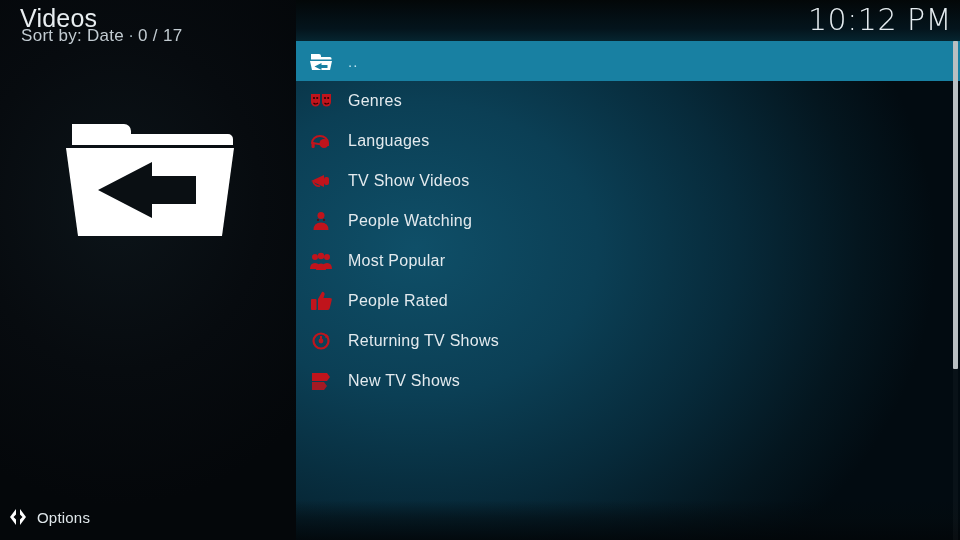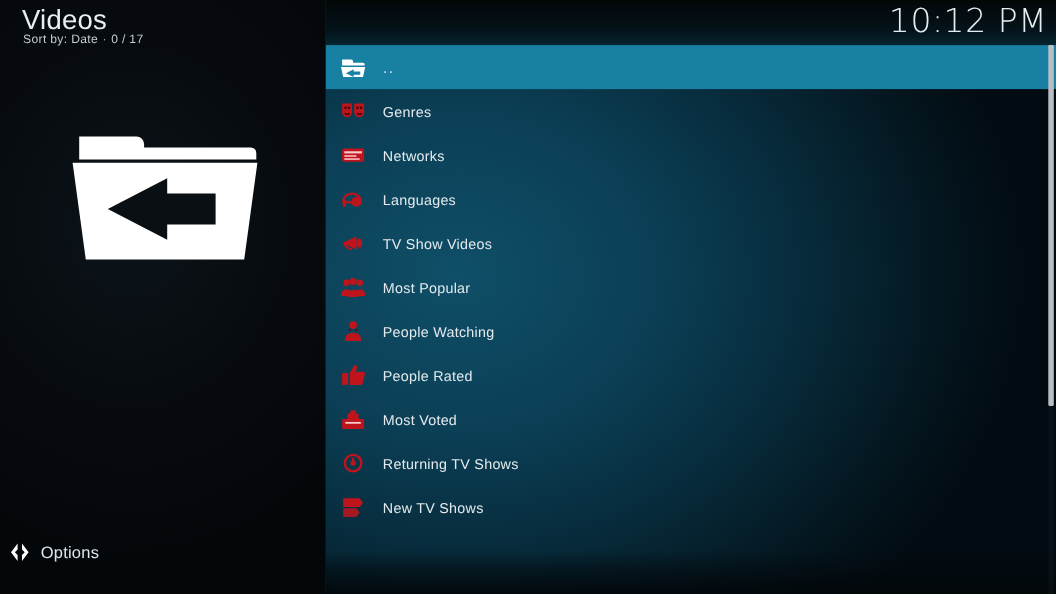--- a/index.html
+++ b/index.html
@@ -40,21 +40,21 @@
     font-size: 25px;
     color: #e9eef1;
     letter-spacing: 0.2px;
     line-height: 28px;
     font-weight: 400;
   }
   #page-subtitle {
     position: absolute;
     left: 21px;
     top: 28px;
-    font-size: 11px;
+    font-size: 17px;
     color: #c2cbd1;
     letter-spacing: 0.3px;
     line-height: 16px;
     text-align: center;
   }
   .sub-dot { padding: 0 4px; color: #9fb0b8; }
 
   
   #folder-icon-wrap {
     position: absolute;
@@ -62,21 +62,21 @@
     top: 108px;
     width: 180px;
     height: 134px;
   }
   #folder-icon-wrap svg { display: block; width: 180px; height: 134px; }
 
   
   #options-bar {
     position: absolute;
     left: 0;
-    bottom: 23px;
+    bottom: 8px;
     width: 240px;
     height: 30px;
     display: flex;
     align-items: center;
   }
   #options-icon {
     width: 22px;
     height: 22px;
     margin-left: 7px;
     margin-right: 8px;
@@ -142,21 +142,21 @@
     height: 26px;
     margin-left: 12px;
     margin-right: 14px;
     flex: 0 0 auto;
     display: flex;
     align-items: center;
     justify-content: center;
   }
   .row-icon svg { display: block; }
   .row-label {
-    font-size: 13px;
+    font-size: 16px;
     color: #e3eaee;
     letter-spacing: 0.25px;
     white-space: nowrap;
   }
   .row.selected .row-label { color: #ffffff; }
   .row.dots .row-label {
     color: #bfe2ee;
     letter-spacing: 1px;
     font-size: 15px;
   }
@@ -253,91 +253,69 @@
               <circle cx="19.2" cy="9" r="1.1" fill="#2a0003"></circle>
               <path d="M4.5 14 q2 2 4.5 0" stroke="#2a0003" stroke-width="1.1" fill="none"></path>
               <path d="M15.5 14 q2 2 4.5 0" stroke="#2a0003" stroke-width="1.1" fill="none"></path>
             </svg>
           </span>
           <span class="row-label">Genres</span>
         </div>
         <div class="row">
           <span class="row-icon">
             <svg width="24" height="24" viewBox="0 0 24 24" xmlns="http://www.w3.org/2000/svg">
-              <rect x="2" y="6" width="20" height="12" rx="1.5" fill="#c0141c"></rect>
-              <rect x="4" y="8.5" width="16" height="2" fill="#ffe9ea" opacity="0.85"></rect>
-              <rect x="4" y="12" width="11" height="1.6" fill="#ffd5d7" opacity="0.8"></rect>
-              <rect x="4" y="14.8" width="14" height="1.6" fill="#ffd5d7" opacity="0.8"></rect>
-            </svg>
-          </span>
-          <span class="row-label">Networks</span>
-        </div>
-        <div class="row">
-          <span class="row-icon">
-            <svg width="24" height="24" viewBox="0 0 24 24" xmlns="http://www.w3.org/2000/svg">
               <path d="M3 14 a8 7 0 0 1 16 0 v2 h-3 z" fill="none" stroke="#c0141c" stroke-width="2"></path>
               <circle cx="15" cy="14.5" r="4.5" fill="#c0141c"></circle>
               <rect x="2.5" y="13" width="3.2" height="6" rx="1.2" fill="#c0141c"></rect>
             </svg>
           </span>
           <span class="row-label">Languages</span>
         </div>
         <div class="row">
           <span class="row-icon">
             <svg width="24" height="24" viewBox="0 0 24 24" xmlns="http://www.w3.org/2000/svg">
               <path d="M2 12 L15 6 v12 z" fill="#c0141c"></path>
               <rect x="15" y="8" width="5" height="8" rx="2" fill="#c0141c"></rect>
               <path d="M4 13 q3 5 7 4" stroke="#c0141c" stroke-width="1.6" fill="none"></path>
             </svg>
           </span>
           <span class="row-label">TV Show Videos</span>
+        </div>
+        <div class="row">
+          <span class="row-icon">
+            <svg width="24" height="24" viewBox="0 0 24 24" xmlns="http://www.w3.org/2000/svg">
+              <circle cx="12" cy="6.5" r="3.5" fill="#c0141c"></circle>
+              <path d="M4.5 21 q0-7.5 7.5-7.5 t7.5 7.5 z" fill="#c0141c"></path>
+              <circle cx="9" cy="11" r="1" fill="#5e0007"></circle>
+              <circle cx="15" cy="11" r="1" fill="#5e0007"></circle>
+            </svg>
+          </span>
+          <span class="row-label">People Watching</span>
         </div>
         <div class="row">
           <span class="row-icon">
             <svg width="24" height="24" viewBox="0 0 24 24" xmlns="http://www.w3.org/2000/svg">
               <circle cx="6" cy="8" r="3" fill="#c0141c"></circle>
               <circle cx="12" cy="7" r="3.2" fill="#c0141c"></circle>
               <circle cx="18" cy="8" r="3" fill="#c0141c"></circle>
               <path d="M1 20 q0-6 5-6 t5 6 z" fill="#c0141c"></path>
               <path d="M7 21 q0-6.5 5-6.5 t5 6.5 z" fill="#c0141c"></path>
               <path d="M13 20 q0-6 5-6 t5 6 z" fill="#c0141c"></path>
             </svg>
           </span>
           <span class="row-label">Most Popular</span>
         </div>
         <div class="row">
           <span class="row-icon">
             <svg width="24" height="24" viewBox="0 0 24 24" xmlns="http://www.w3.org/2000/svg">
-              <circle cx="12" cy="6.5" r="3.5" fill="#c0141c"></circle>
-              <path d="M4.5 21 q0-7.5 7.5-7.5 t7.5 7.5 z" fill="#c0141c"></path>
-              <circle cx="9" cy="11" r="1" fill="#5e0007"></circle>
-              <circle cx="15" cy="11" r="1" fill="#5e0007"></circle>
-            </svg>
-          </span>
-          <span class="row-label">People Watching</span>
-        </div>
-        <div class="row">
-          <span class="row-icon">
-            <svg width="24" height="24" viewBox="0 0 24 24" xmlns="http://www.w3.org/2000/svg">
               <path d="M9 21 V10 l4-7 a2 2 0 0 1 2.6 2.4 L14.5 9 H21 a1.8 1.8 0 0 1 1.7 2.3 l-2 8 A2 2 0 0 1 18.8 21 z" fill="#c0141c"></path>
               <rect x="2" y="10" width="5.5" height="11" rx="1" fill="#c0141c"></rect>
             </svg>
           </span>
           <span class="row-label">People Rated</span>
-        </div>
-        <div class="row">
-          <span class="row-icon">
-            <svg width="24" height="24" viewBox="0 0 24 24" xmlns="http://www.w3.org/2000/svg">
-              <rect x="2" y="12" width="20" height="9" rx="1" fill="#c0141c"></rect>
-              <rect x="5" y="14.6" width="14" height="1.6" fill="#ffe3e4" opacity="0.9"></rect>
-              <path d="M7 12 V7 h10 v5 z" fill="#c0141c"></path>
-              <rect x="9.5" y="4" width="5" height="4" fill="#c0141c"></rect>
-            </svg>
-          </span>
-          <span class="row-label">Most Voted</span>
         </div>
         <div class="row">
           <span class="row-icon">
             <svg width="24" height="24" viewBox="0 0 24 24" xmlns="http://www.w3.org/2000/svg">
               <circle cx="12" cy="12" r="7.5" fill="none" stroke="#c0141c" stroke-width="2.2"></circle>
               <path d="M12 12 L12 7" stroke="#c0141c" stroke-width="2"></path>
               <path d="M17.5 5 l2.5 3 -4 0.8 z" fill="#c0141c"></path>
               <circle cx="12" cy="12" r="2.4" fill="#c0141c"></circle>
             </svg>
           </span>

